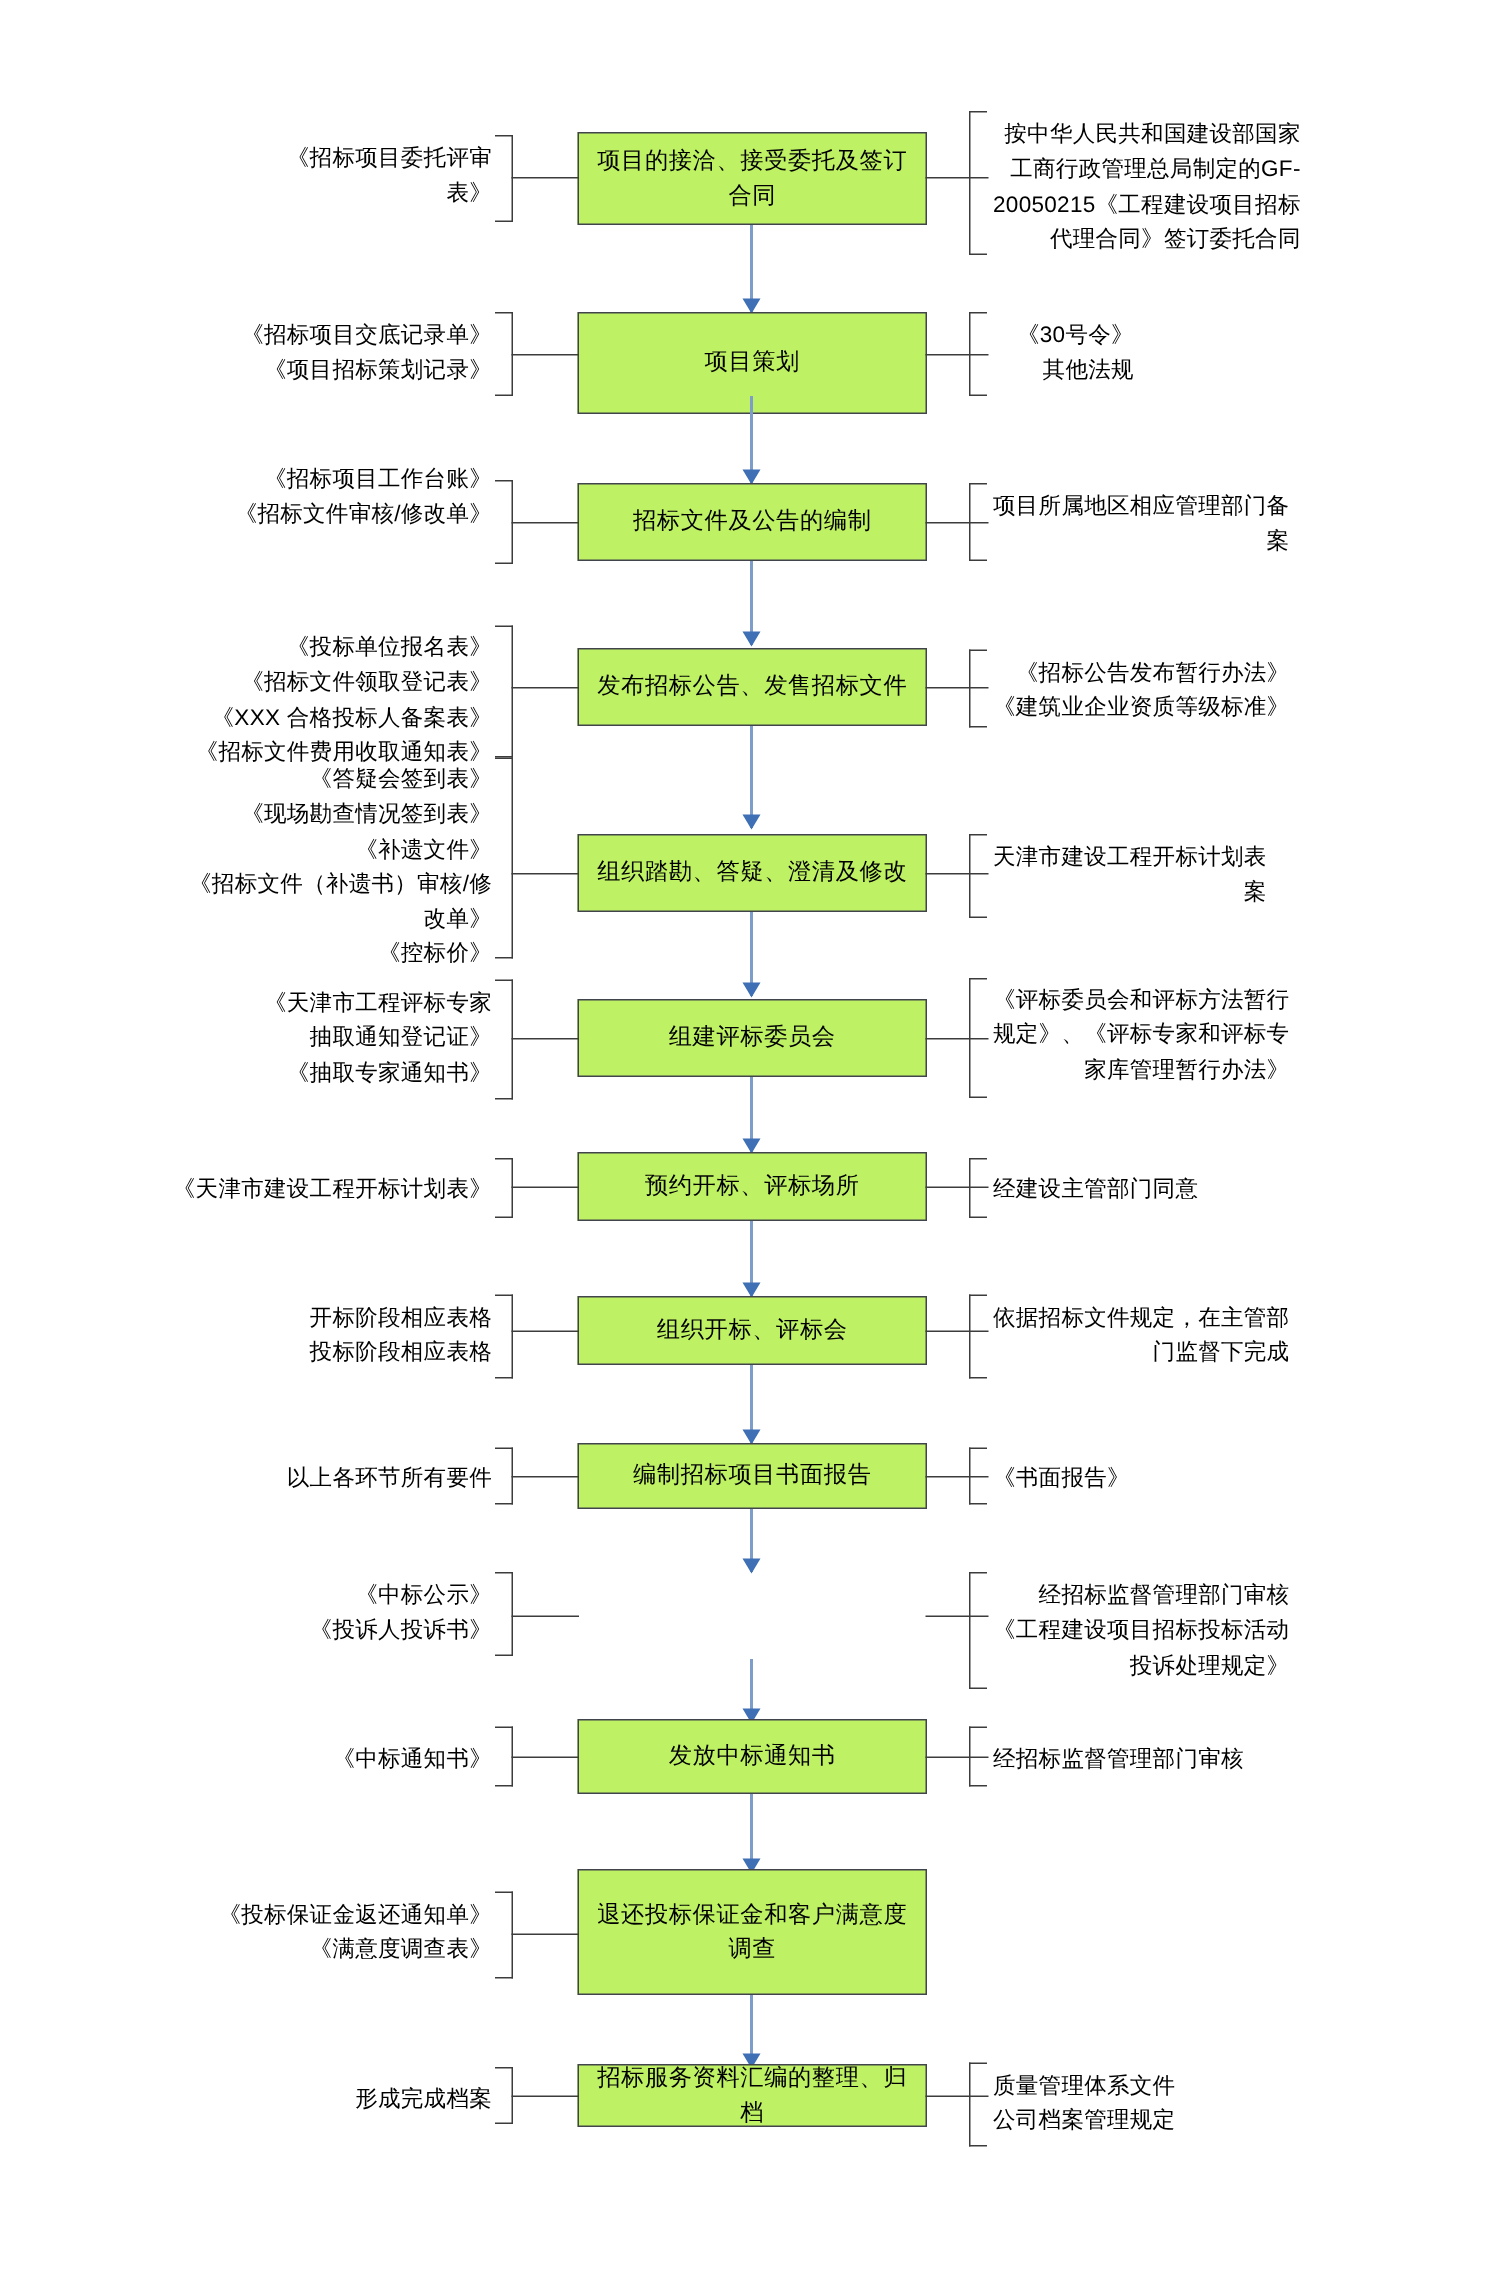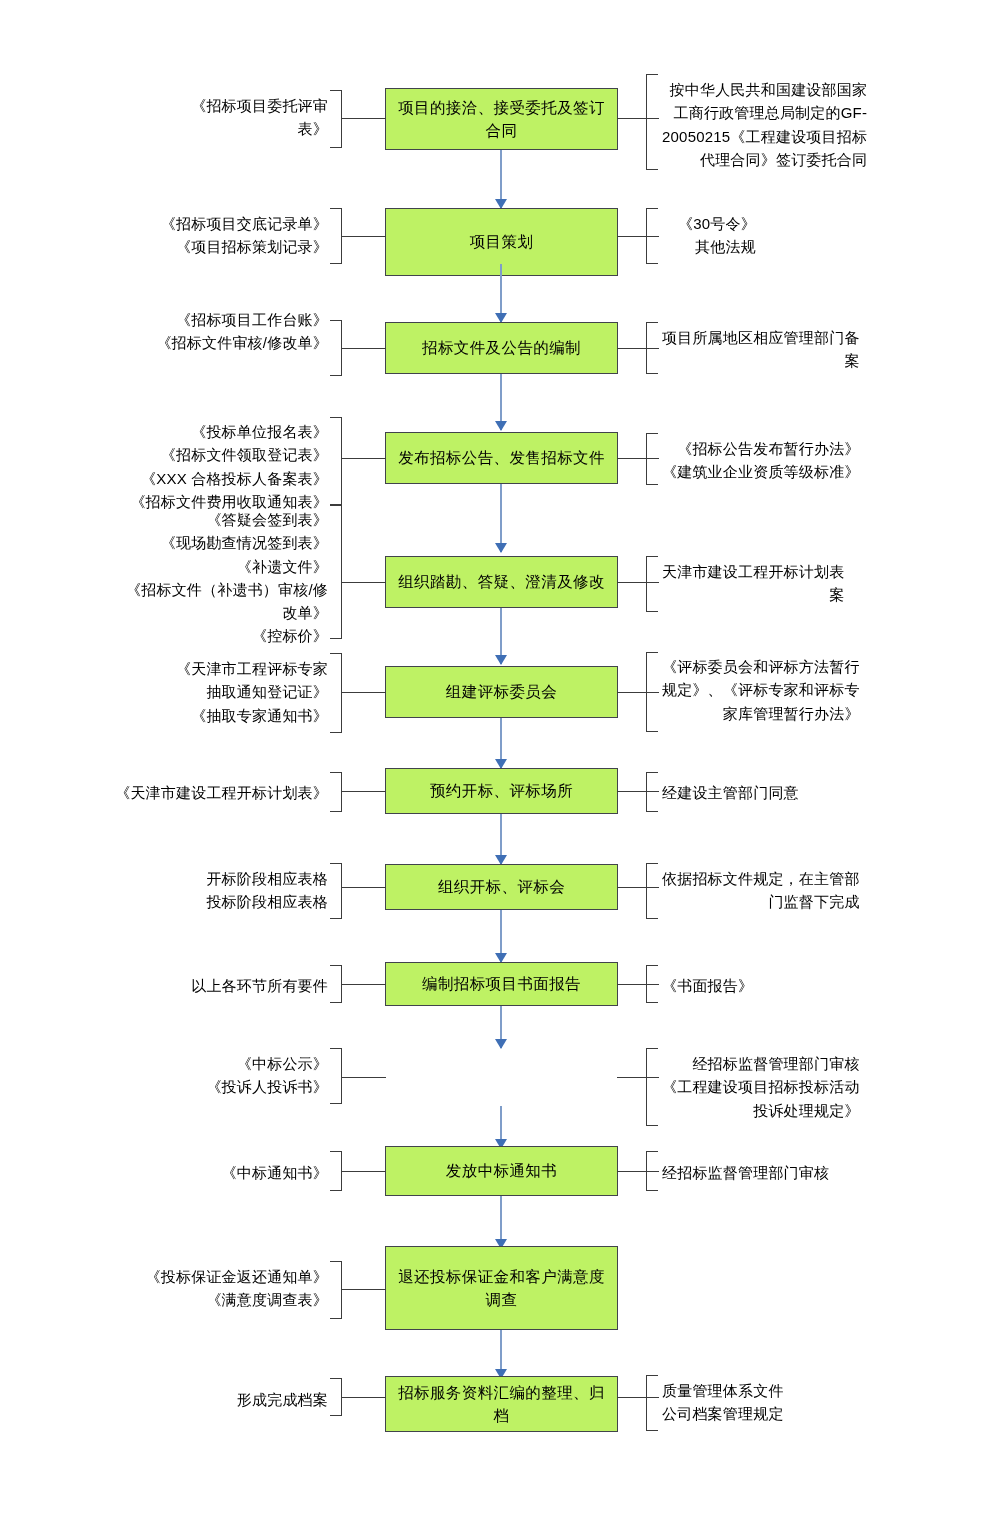--- a/index.html
+++ b/index.html
@@ -227,21 +227,21 @@
   <div class="leader" style="left:617px; top:1171px; width:42px;"></div>
   <div class="arrow" style="top:1196px; height:52px;"></div>
 
   <div class="node" style="top:1246px; height:84px;">退还投标保证金和客户满意度调查</div>
   <div class="ann left" style="top:1265px;">《投标保证金返还通知单》
 《满意度调查表》</div>
   <div class="bracket left-br" style="top:1261px; height:58px;"></div>
   <div class="leader" style="left:341px; top:1289px; width:45px;"></div>
   <div class="arrow" style="top:1330px; height:48px;"></div>
 
-  <div class="node" style="top:1376px; height:56px;">招标服务资料汇编的整理、归档</div>
+  <div class="node" style="top:1376px; height:42px;">招标服务资料汇编的整理、归档</div>
   <div class="ann left" style="top:1388px;">形成完成档案</div>
   <div class="bracket left-br" style="top:1378px; height:38px;"></div>
   <div class="leader" style="left:341px; top:1397px; width:45px;"></div>
   <div class="ann right" style="top:1379px;">质量管理体系文件
 公司档案管理规定</div>
   <div class="bracket right-br" style="top:1375px; height:56px;"></div>
   <div class="leader" style="left:617px; top:1397px; width:42px;"></div>
 
 </div>
 

